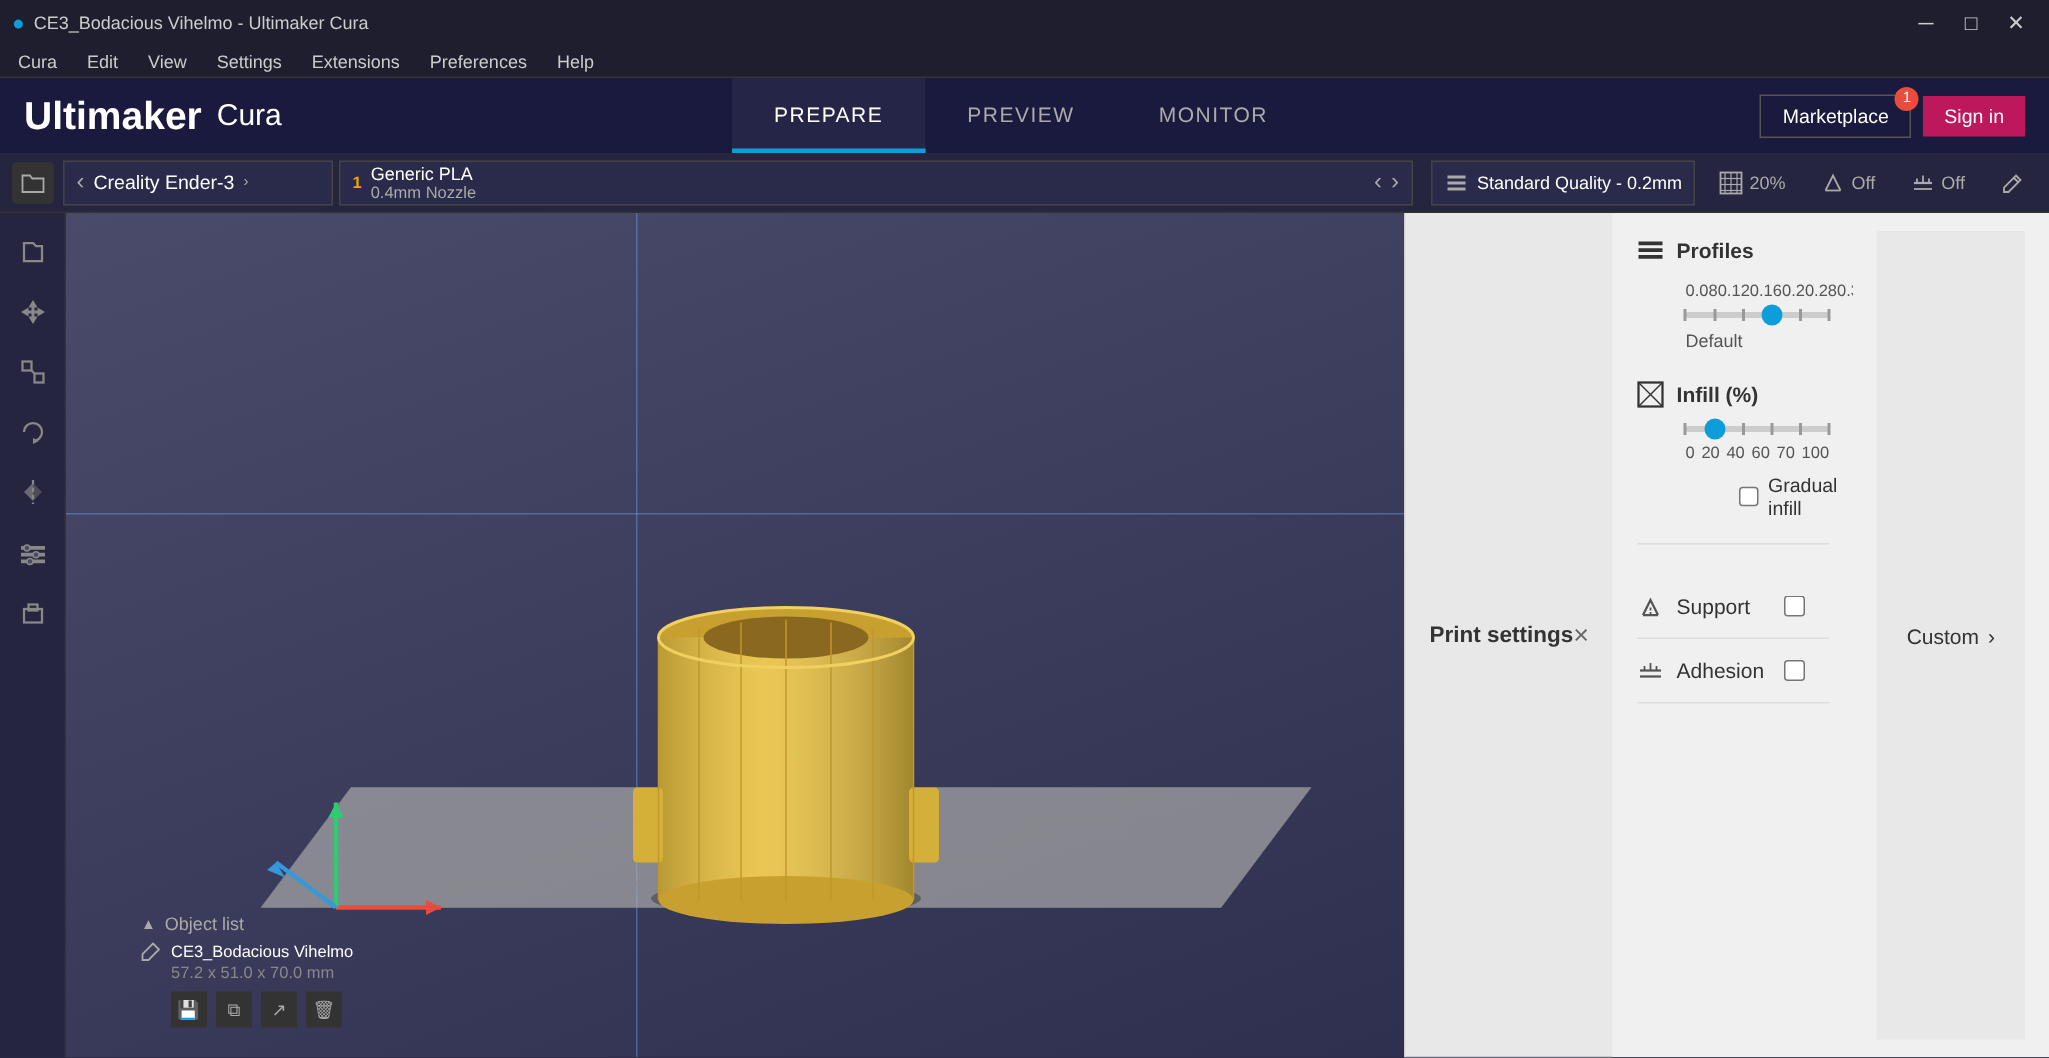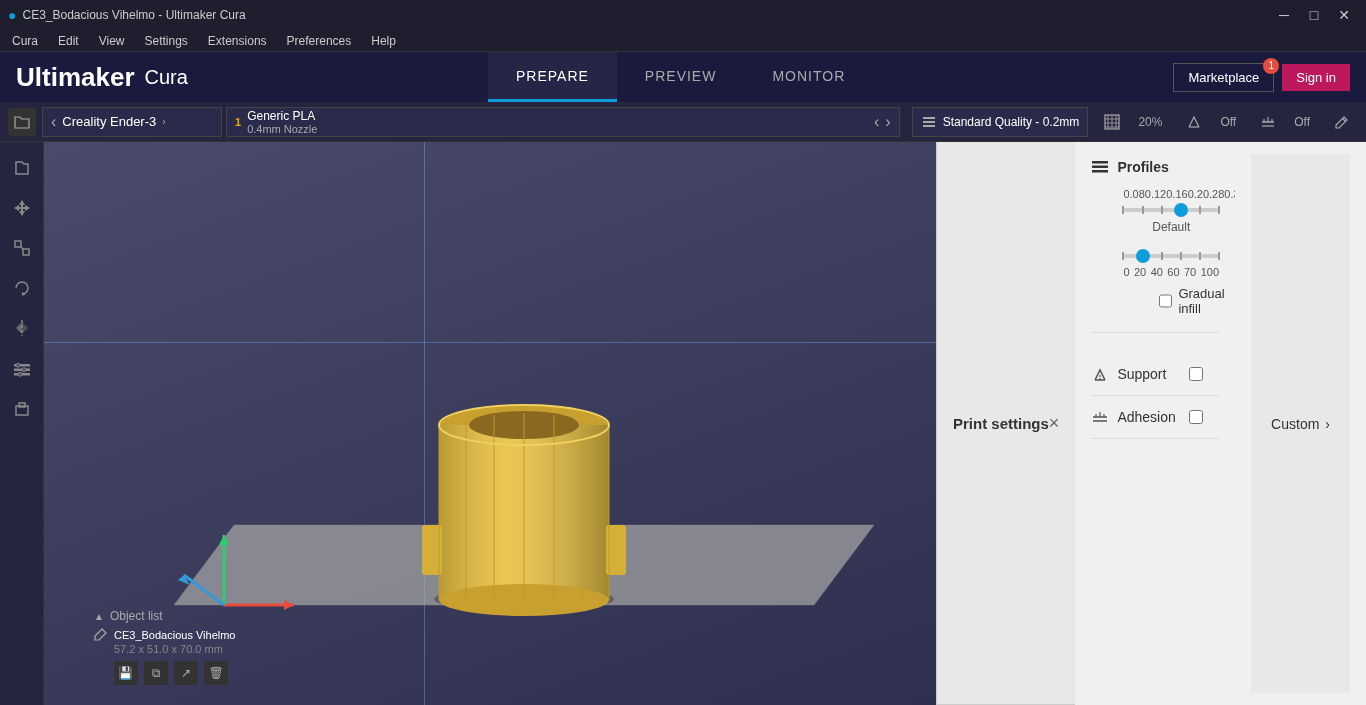--- a/index.html
+++ b/index.html
@@ -139,21 +139,21 @@
       border: 1px solid #444;
       height: 30px;
       padding: 0 8px;
       color: white;
       font-size: 12px;
       cursor: pointer;
     }
     .setting-item {
       display: flex;
       align-items: center;
-      gap: 18px;
+      gap: 4px;
       color: #aaa;
       font-size: 12px;
       height: 30px;
       padding: 0 8px;
     }
 
     
     .main-content {
       display: flex;
       height: calc(705px - 30px - 22px - 50px - 40px);
@@ -244,21 +244,21 @@
     
     .profiles-section { margin-bottom: 20px; }
     .section-header {
       display: flex;
       align-items: center;
       gap: 8px;
       margin-bottom: 12px;
     }
     .section-label { font-size: 14px; font-weight: 600; color: #333; }
 
-    .profile-slider-container { padding-left: 32px; text-align: center; }
+    .profile-slider-container { padding-left: 32px; }
     .profile-values {
       display: flex;
       justify-content: space-between;
       margin-bottom: 4px;
       font-size: 11px;
       color: #555;
     }
     .slider-track {
       position: relative;
       height: 4px;
@@ -654,20 +654,28 @@
               <div class="slider-tick" style="left:80%;"></div>
               <div class="slider-tick" style="left:100%;"></div>
 
               <div class="slider-handle" style="left:60%;"></div>
             </div>
             <div class="profile-default">Default</div>
           </div>
         </div>
 
         <div class="infill-section">
+          <div class="section-header">
+            <svg width="18" height="18" viewBox="0 0 18 18" fill="none">
+              <rect x="1" y="1" width="16" height="16" stroke="#333" stroke-width="1.5" fill="none"></rect>
+              <line x1="1" y1="1" x2="17" y2="17" stroke="#333" stroke-width="1"></line>
+              <line x1="1" y1="17" x2="17" y2="1" stroke="#333" stroke-width="1"></line>
+            </svg>
+            <span class="section-label">Infill (%)</span>
+          </div>
           <div class="infill-slider-container">
             <div class="slider-track">
               <div class="slider-tick" style="left:0%;"></div>
               <div class="slider-tick" style="left:20%;"></div>
               <div class="slider-tick" style="left:40%;"></div>
               <div class="slider-tick" style="left:60%;"></div>
               <div class="slider-tick" style="left:80%;"></div>
               <div class="slider-tick" style="left:100%;"></div>
 
               <div class="slider-handle" style="left:20%; background:#0d9ddb;"></div>

